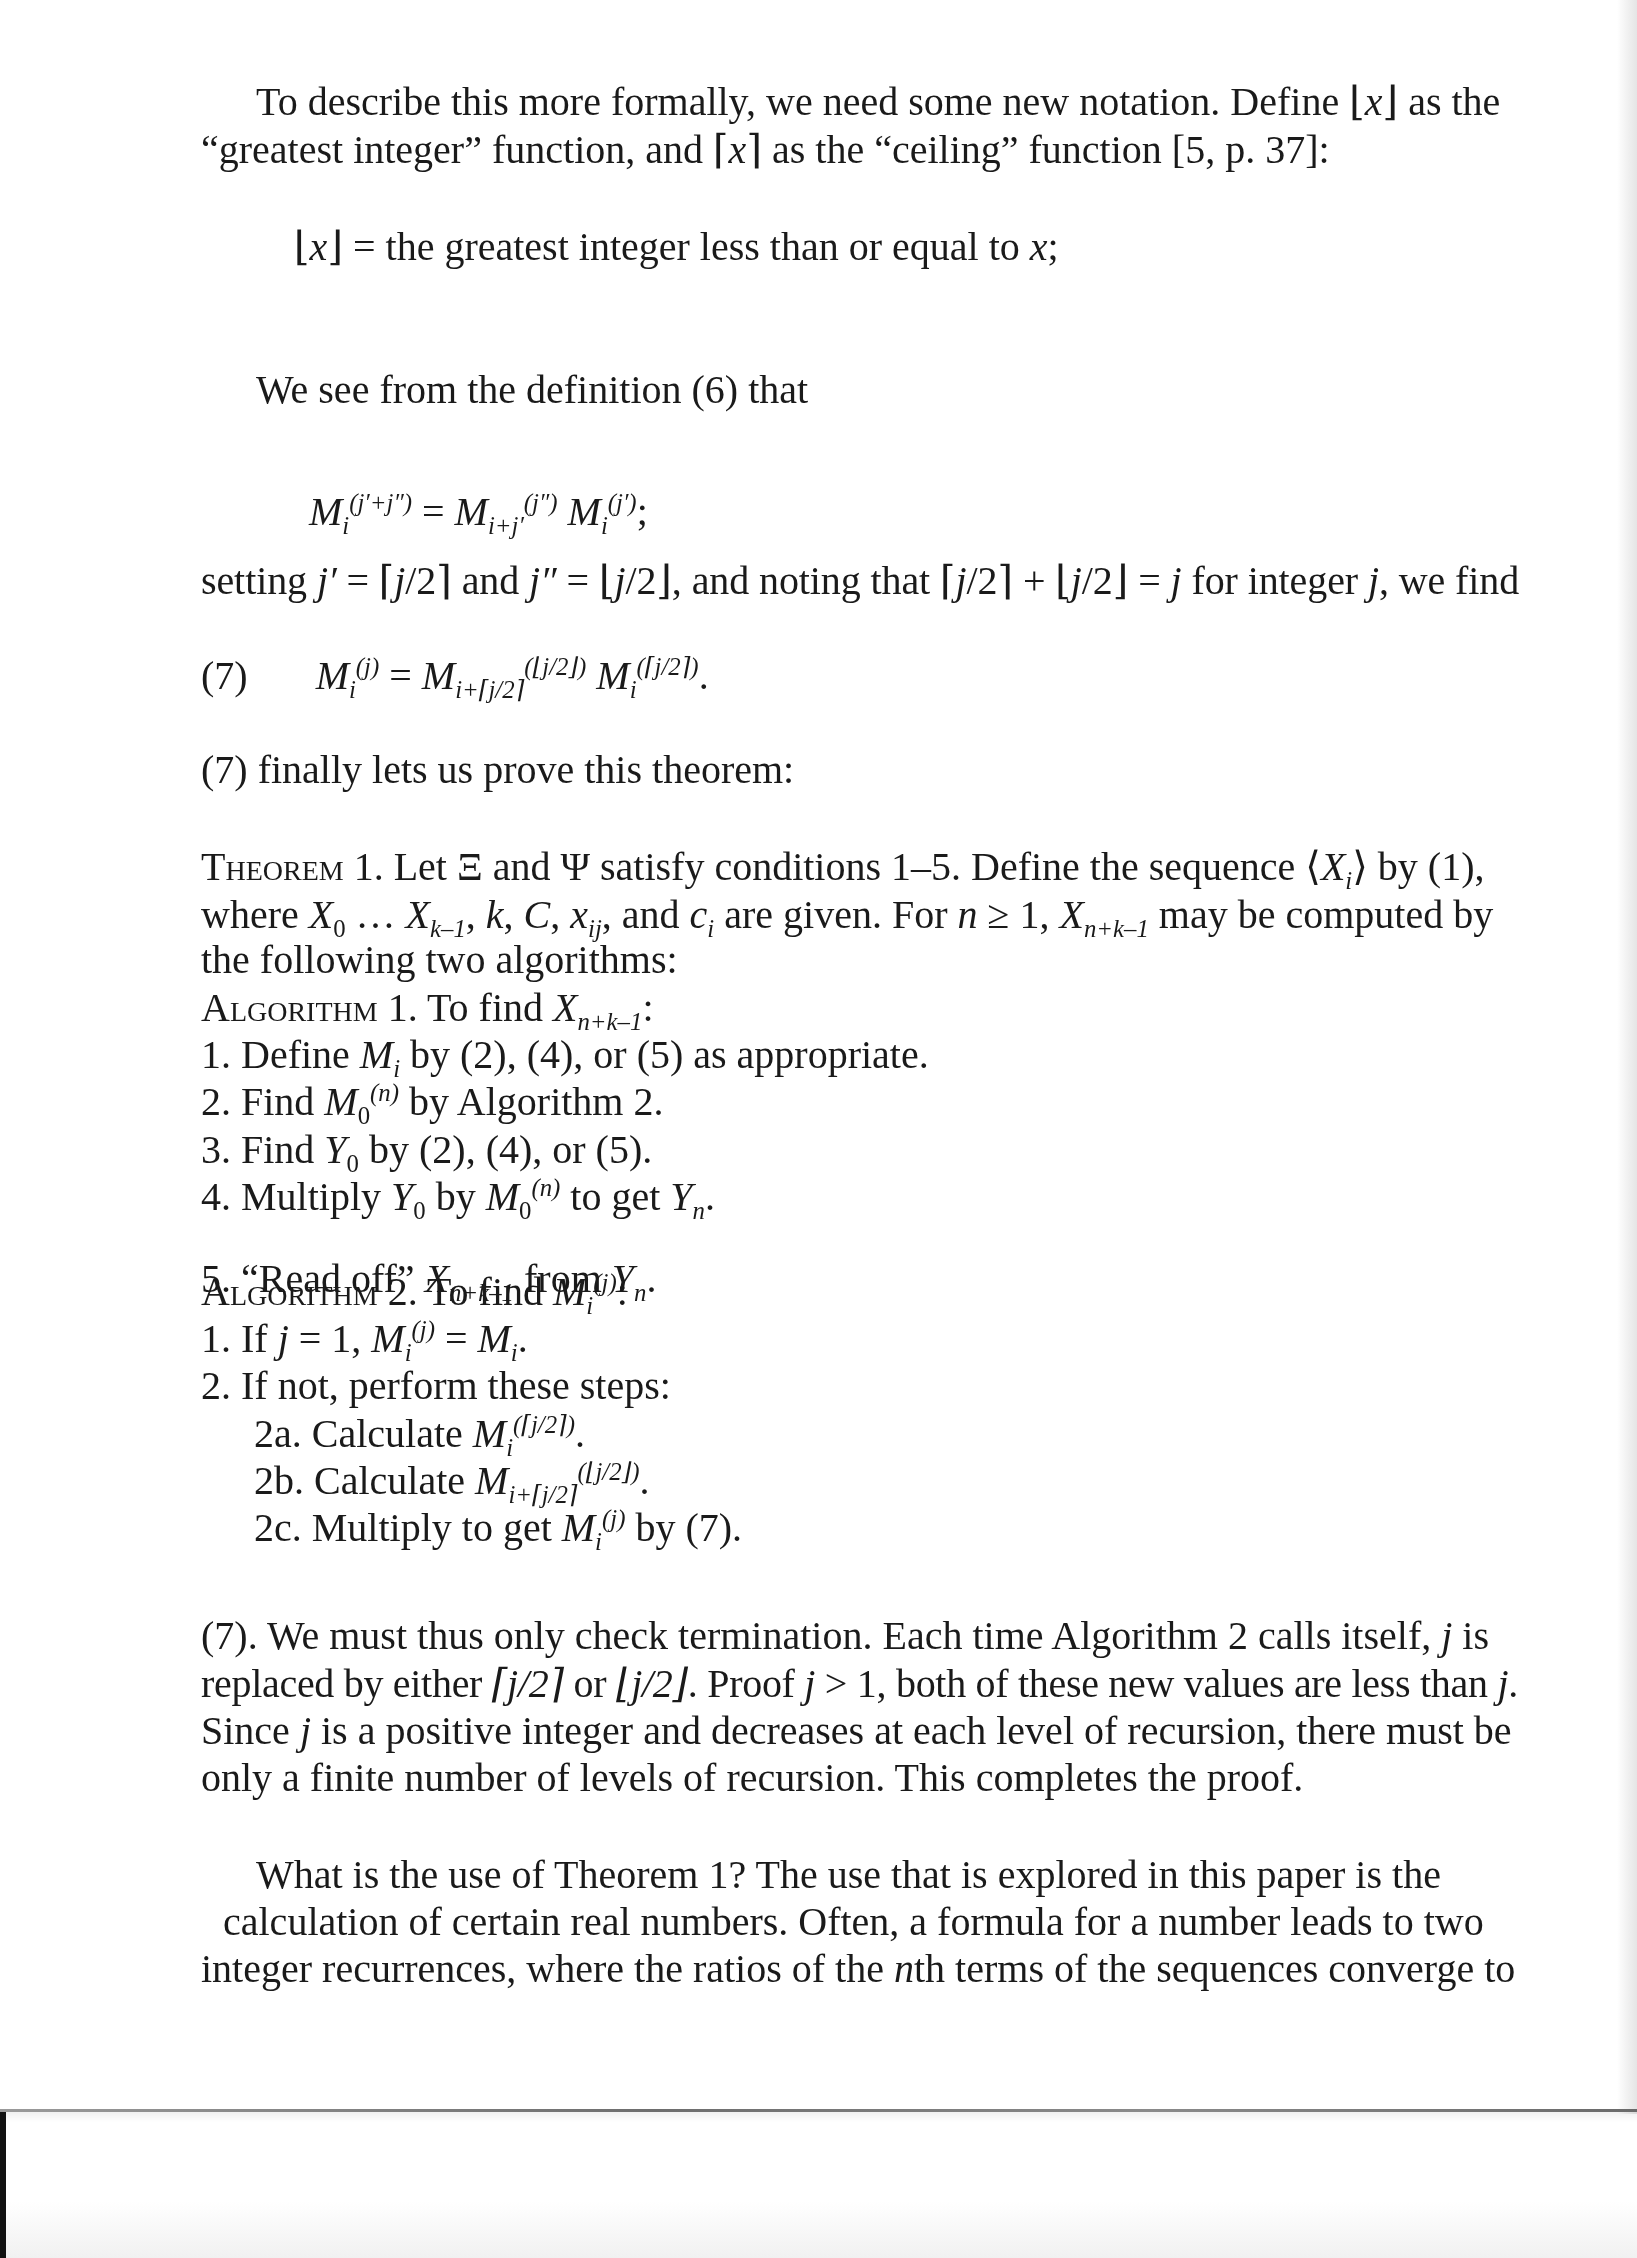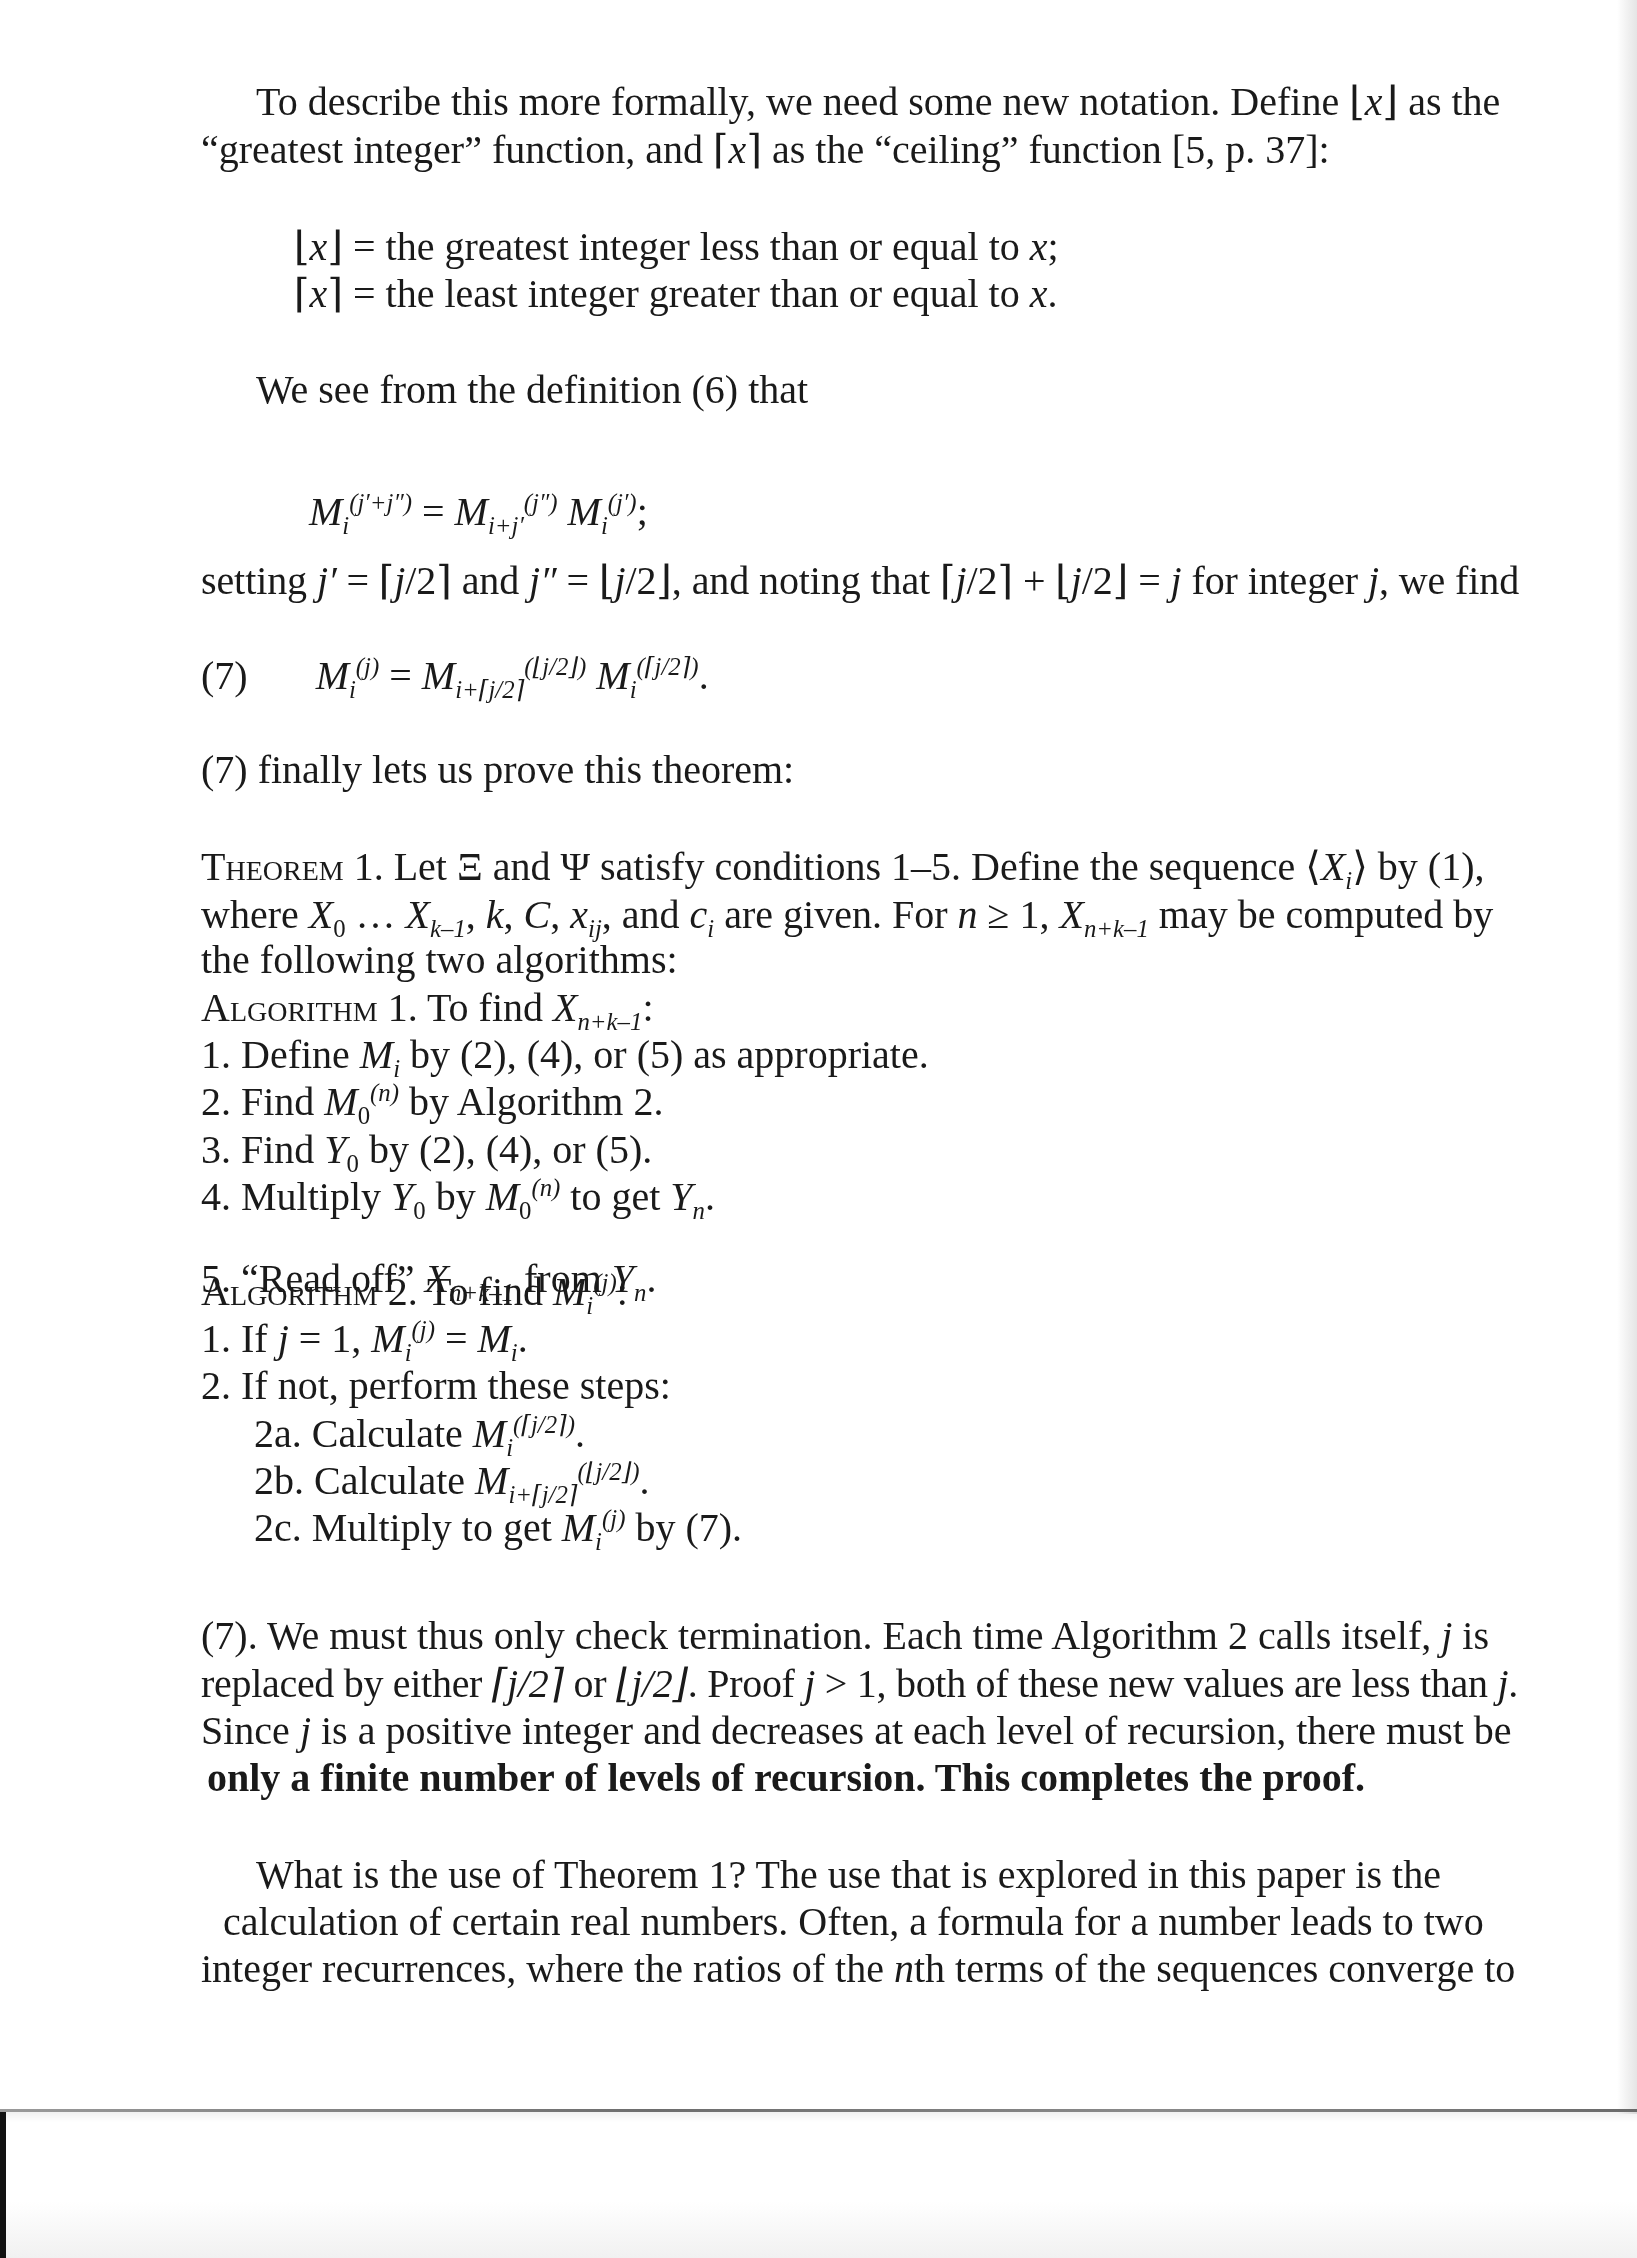--- a/index.html
+++ b/index.html
@@ -50,23 +50,20 @@
 
   <div class="line" style="left:256px; top:81px;">
     <span>To describe this more formally, we need some new notation.  Define </span><span class="floor">⌊</span><i>x</i><span class="floor">⌋</span><span> as the</span>
   </div>
   <div class="line" style="left:201px; top:129px;">
     <span>“greatest integer” function, and </span><span class="ceil">⌈</span><i>x</i><span class="ceil">⌉</span><span> as the “ceiling” function [5, p. 37]:</span>
   </div>
 
   <div class="line" style="left:294px; top:226px;">
     <span>⌊</span><i>x</i><span>⌋</span><span> = the greatest integer less than or equal to </span><i>x</i><span>;</span>
-  </div>
-  <div class="line" style="left:294px; top:273px;">
-    <span>⌈</span><i>x</i><span>⌉</span><span> = the least integer greater than or equal to </span><i>x</i><span>.</span>
   </div>
 
   <div class="line" style="left:256px; top:369px;">
     <span>We see from the definition (6) that</span>
   </div>
 
   <div class="line" style="left:309px; top:443px;margin-top:48px;">
     <i>M</i><sub class="it">i</sub><sup class="it">(j′+j″)</sup><span> = </span><i>M</i><sub class="it">i+j′</sub><sup class="it">(j″)</sup> <i>M</i><sub class="it">i</sub><sup class="it">(j′)</sup><span>;</span>
   </div>
 
@@ -132,21 +129,21 @@
 
   <div class="line" style="left:201px; top:1615px;">
     <span>(7).  We must thus only check termination.  Each time Algorithm 2 calls itself, </span><i>j</i><span> is</span>
   </div>
   <div class="line" style="left:201px; top:1663px; letter-spacing:-0.3px;">
     <span>replaced by either </span><i>⌈j/2⌉</i><span> or </span><i>⌊j/2⌋</i><span>.  Proof </span><i>j</i><span> &gt; 1, both of these new values are less than </span><i>j</i><span>.</span>
   </div>
   <div class="line" style="left:201px; top:1710px;">
     <span>Since </span><i>j</i><span> is a positive integer and decreases at each level of recursion, there must be</span>
   </div>
-  <div class="line" style="left:207px; top:1757px;font-weight:bold;">
+  <div class="line" style="left:201px; top:1757px;">
     <span>only a finite number of levels of recursion.  This completes the proof.</span>
   </div>
 
   <div class="line" style="left:256px; top:1854px;">
     <span>What is the use of Theorem 1?  The use that is explored in this paper is the</span>
   </div>
   <div class="line" style="left:201px; top:1901px;margin-left:22px;">
     <span>calculation of certain real numbers.  Often, a formula for a number leads to two</span>
   </div>
   <div class="line" style="left:201px; top:1948px;">

